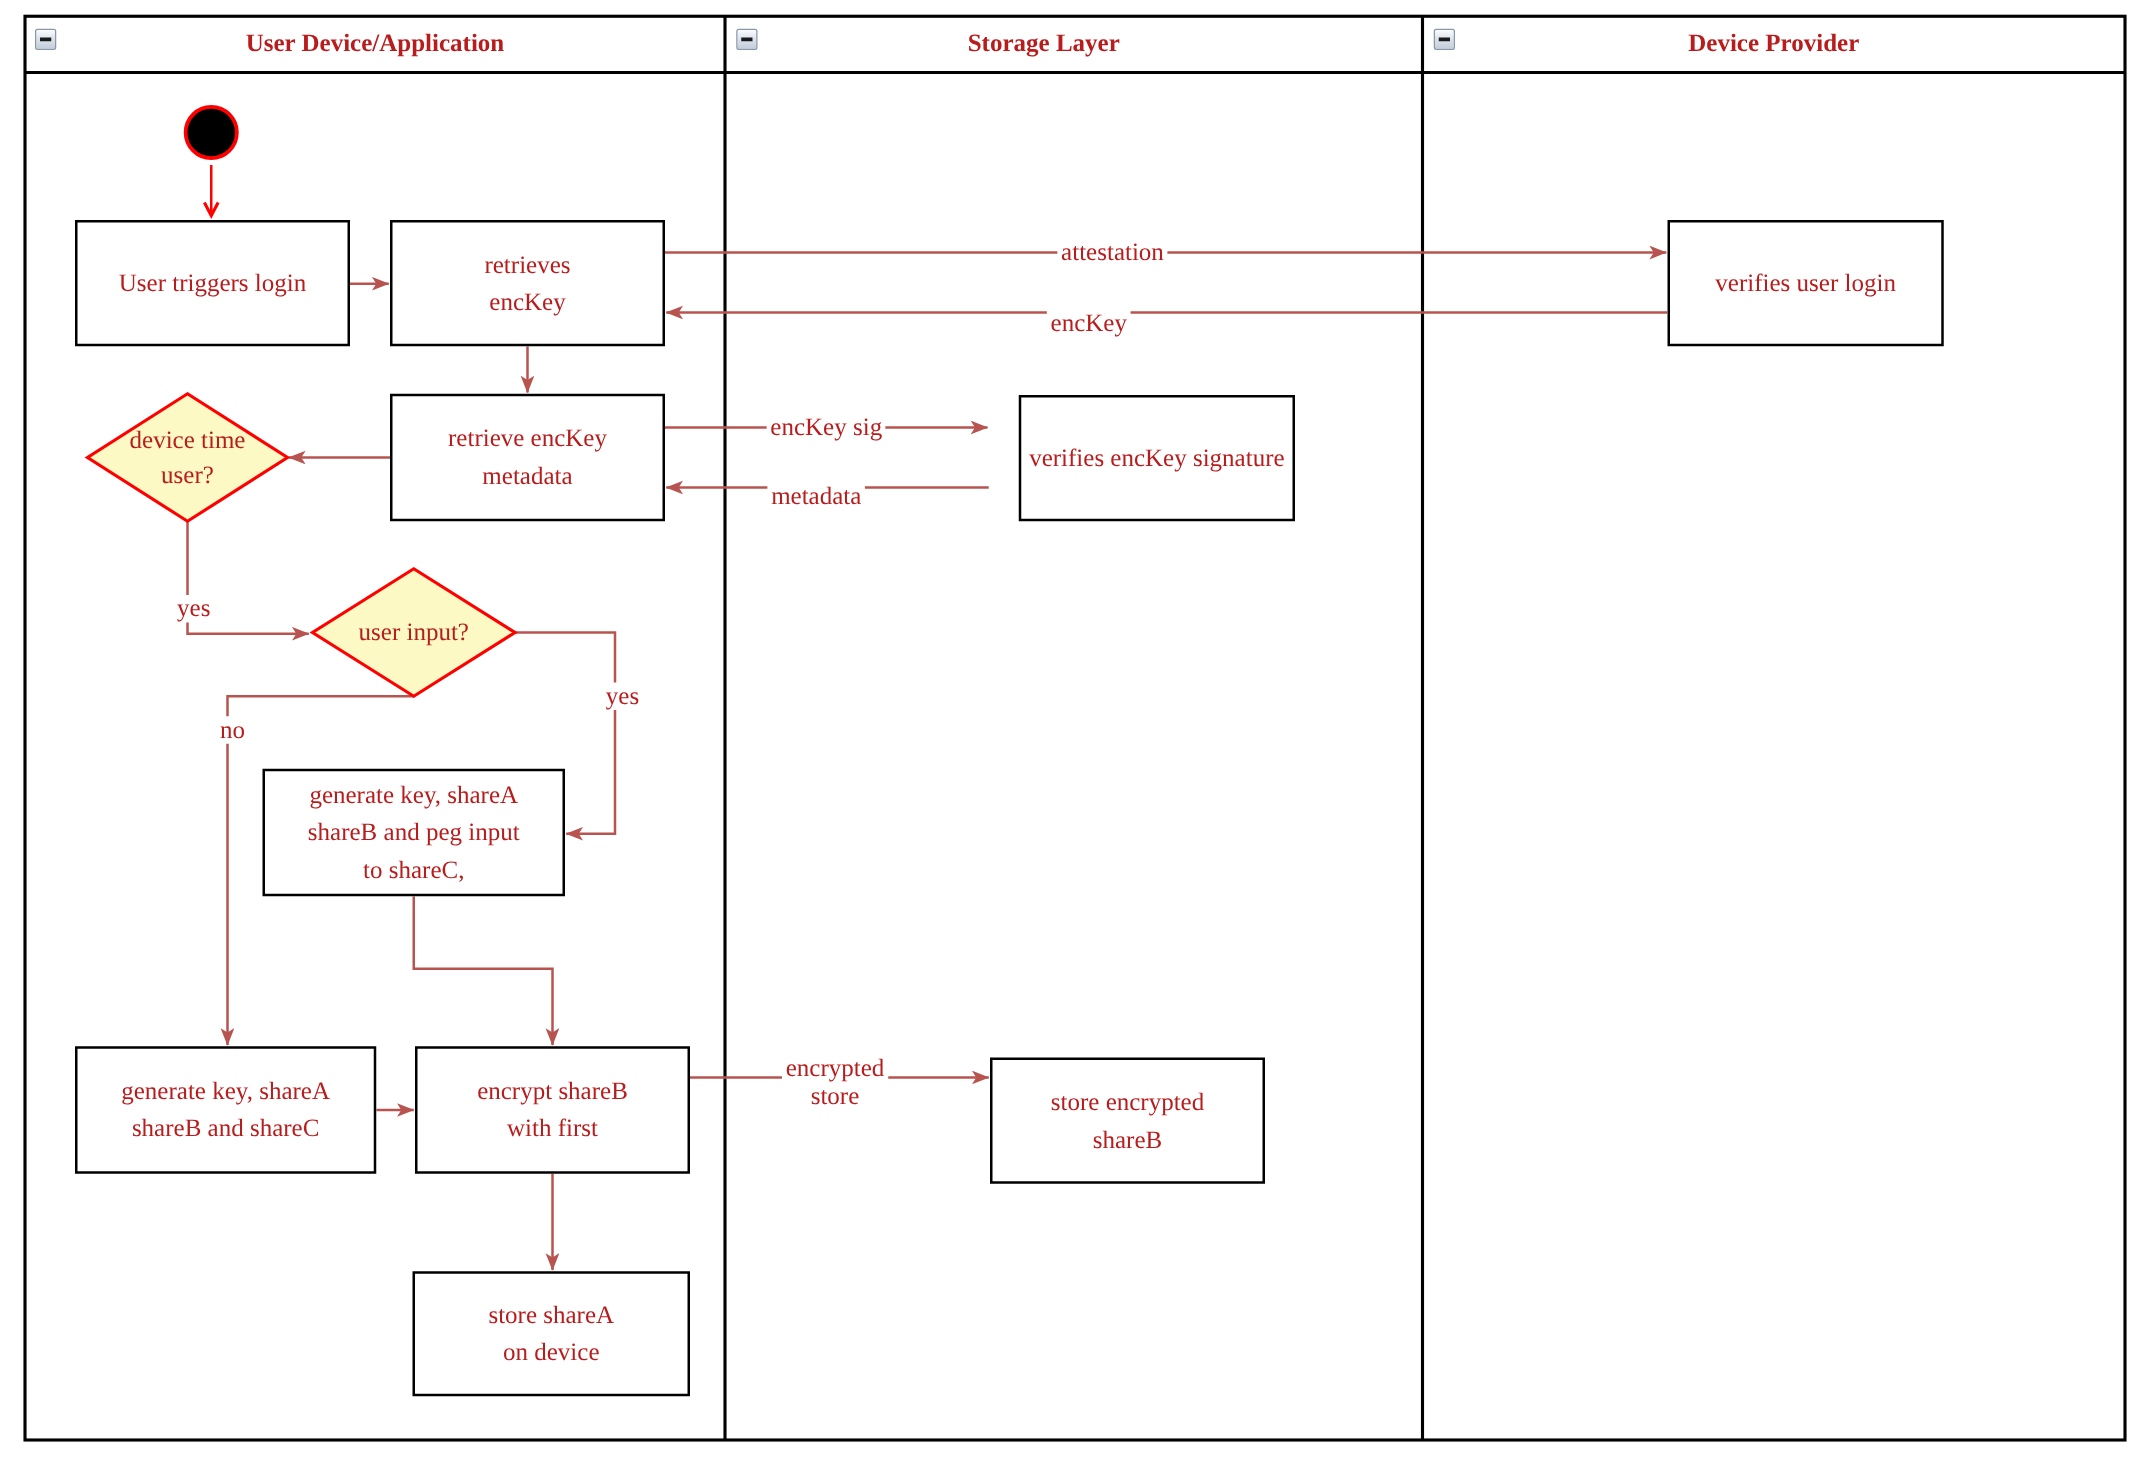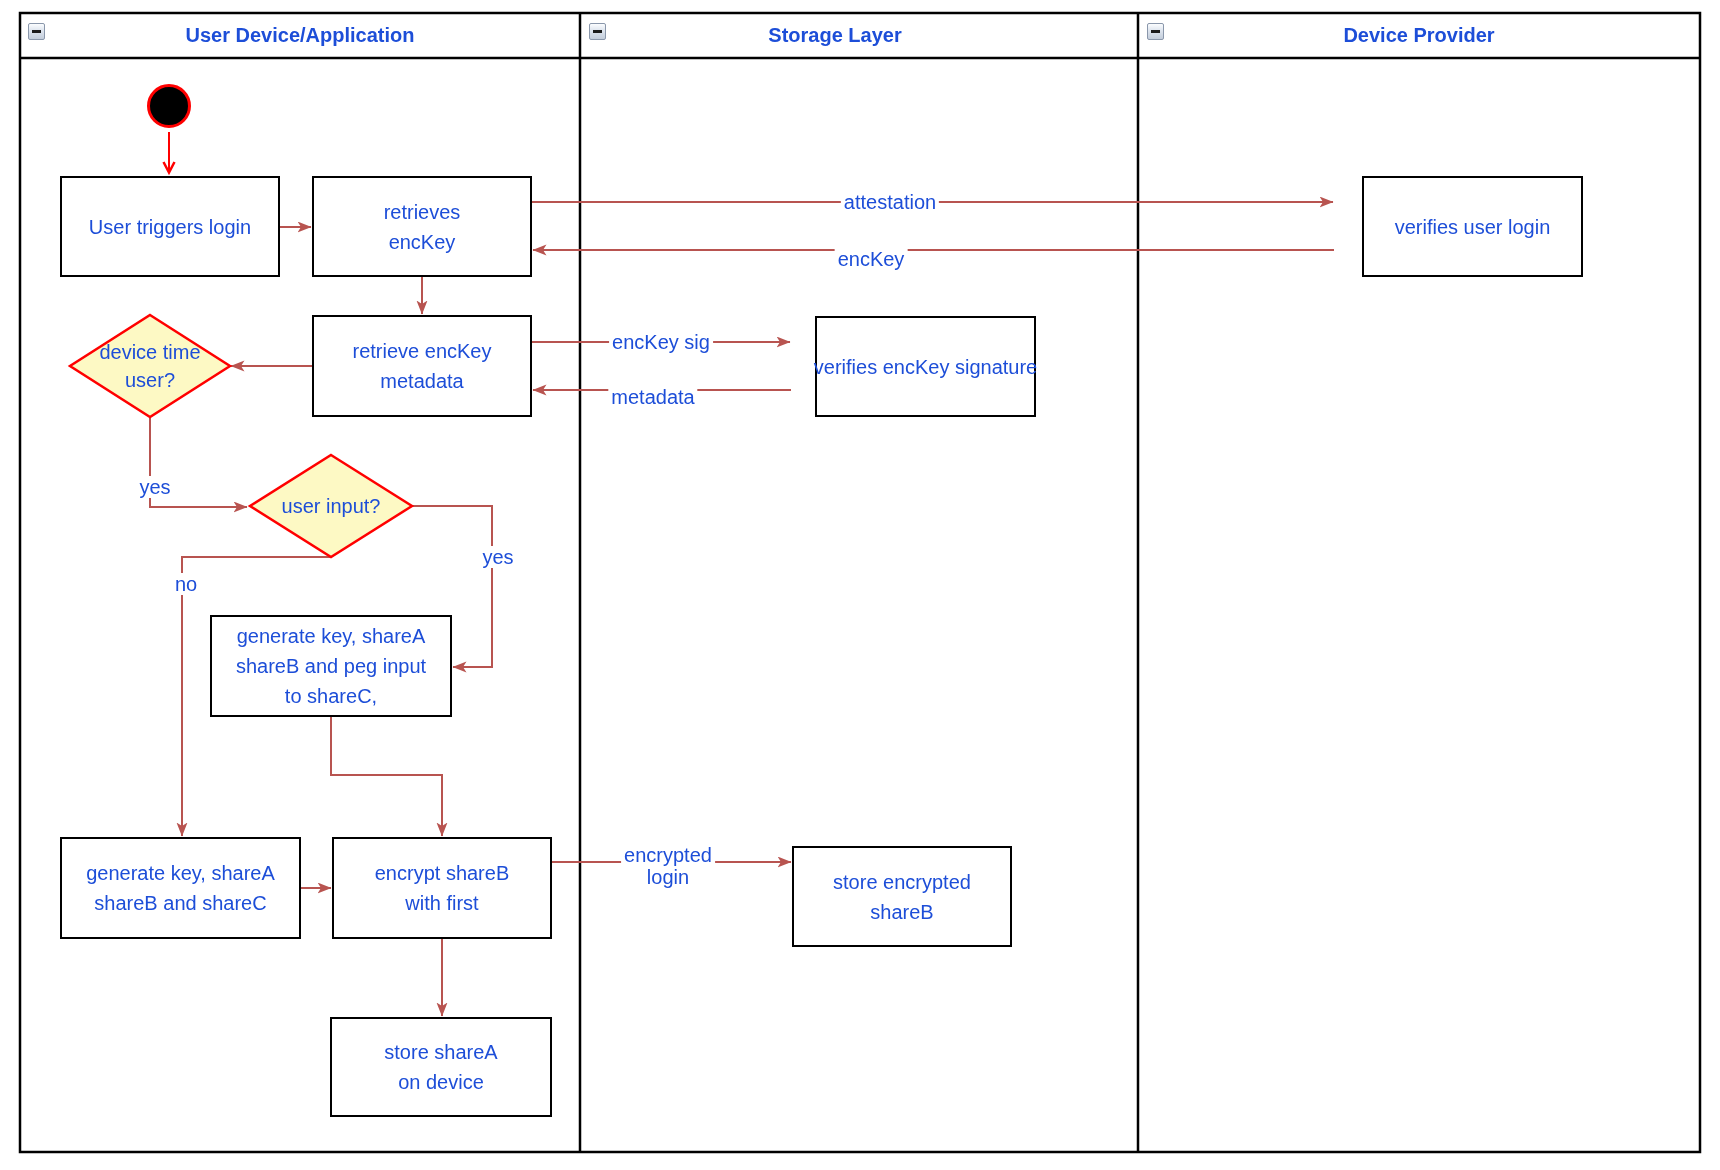--- a/index.html
+++ b/index.html
@@ -1,18 +1,18 @@
 <!DOCTYPE html>
 <html><head>
 <meta charset="utf-8">
 <style>
   html,body { margin:0; padding:0; background:#ffffff; }
   .canvas {
     position:relative; width:1720px; height:1170px; background:#ffffff;
-    font-family:Liberation Sans, sans-serif; color:#1d4ed8;
+    font-family:Liberation Serif, serif; color:#b91c1c;
     overflow:hidden;
   }
   svg.layer { position:absolute; left:0; top:0; z-index:1; }
 
   .lane-title {
     position:absolute; top:13px; height:45px; line-height:45px;
     text-align:center; font-weight:bold; font-size:20px; z-index:2;
   }
   .collapse-btn {
     position:absolute; width:17px; height:17px; box-sizing:border-box;
@@ -134,31 +134,31 @@
     <span class="txt">store shareA
 on device</span>
   </div>
   <div class="node nowrap" style="left:791px; top:316px; width:221px; height:101px;margin-left:24px;">
     <span class="txt">verifies encKey signature</span>
   </div>
   <div class="node" style="left:792px; top:846px; width:220px; height:101px;">
     <span class="txt">store encrypted
 shareB</span>
   </div>
-  <div class="node" style="left:1334px; top:176px; width:221px; height:101px;margin-left:28px;">
+  <div class="node" style="left:1334px; top:176px; width:221px; height:101px;">
     <span class="txt">verifies user login</span>
   </div>
 
   <div class="diamond-label" style="left:150px; top:366px;">device time
 user?</div>
   <div class="diamond-label" style="left:331px; top:506px;">user input?</div>
 
   <div class="edge-label" style="left:890px; top:202px;">attestation</div>
   <div class="edge-label" style="left:871px; top:259px;">encKey</div>
   <div class="edge-label" style="left:661px; top:342px;">encKey sig</div>
   <div class="edge-label" style="left:653px; top:397px;">metadata</div>
   <div class="edge-label" style="left:668px; top:866px;">encrypted
-login</div>
+store</div>
   <div class="edge-label" style="left:155px; top:487px;">yes</div>
   <div class="edge-label" style="left:186px; top:584px;">no</div>
   <div class="edge-label" style="left:498px; top:557px;">yes</div>
 
 </div>
 
 </body></html>

